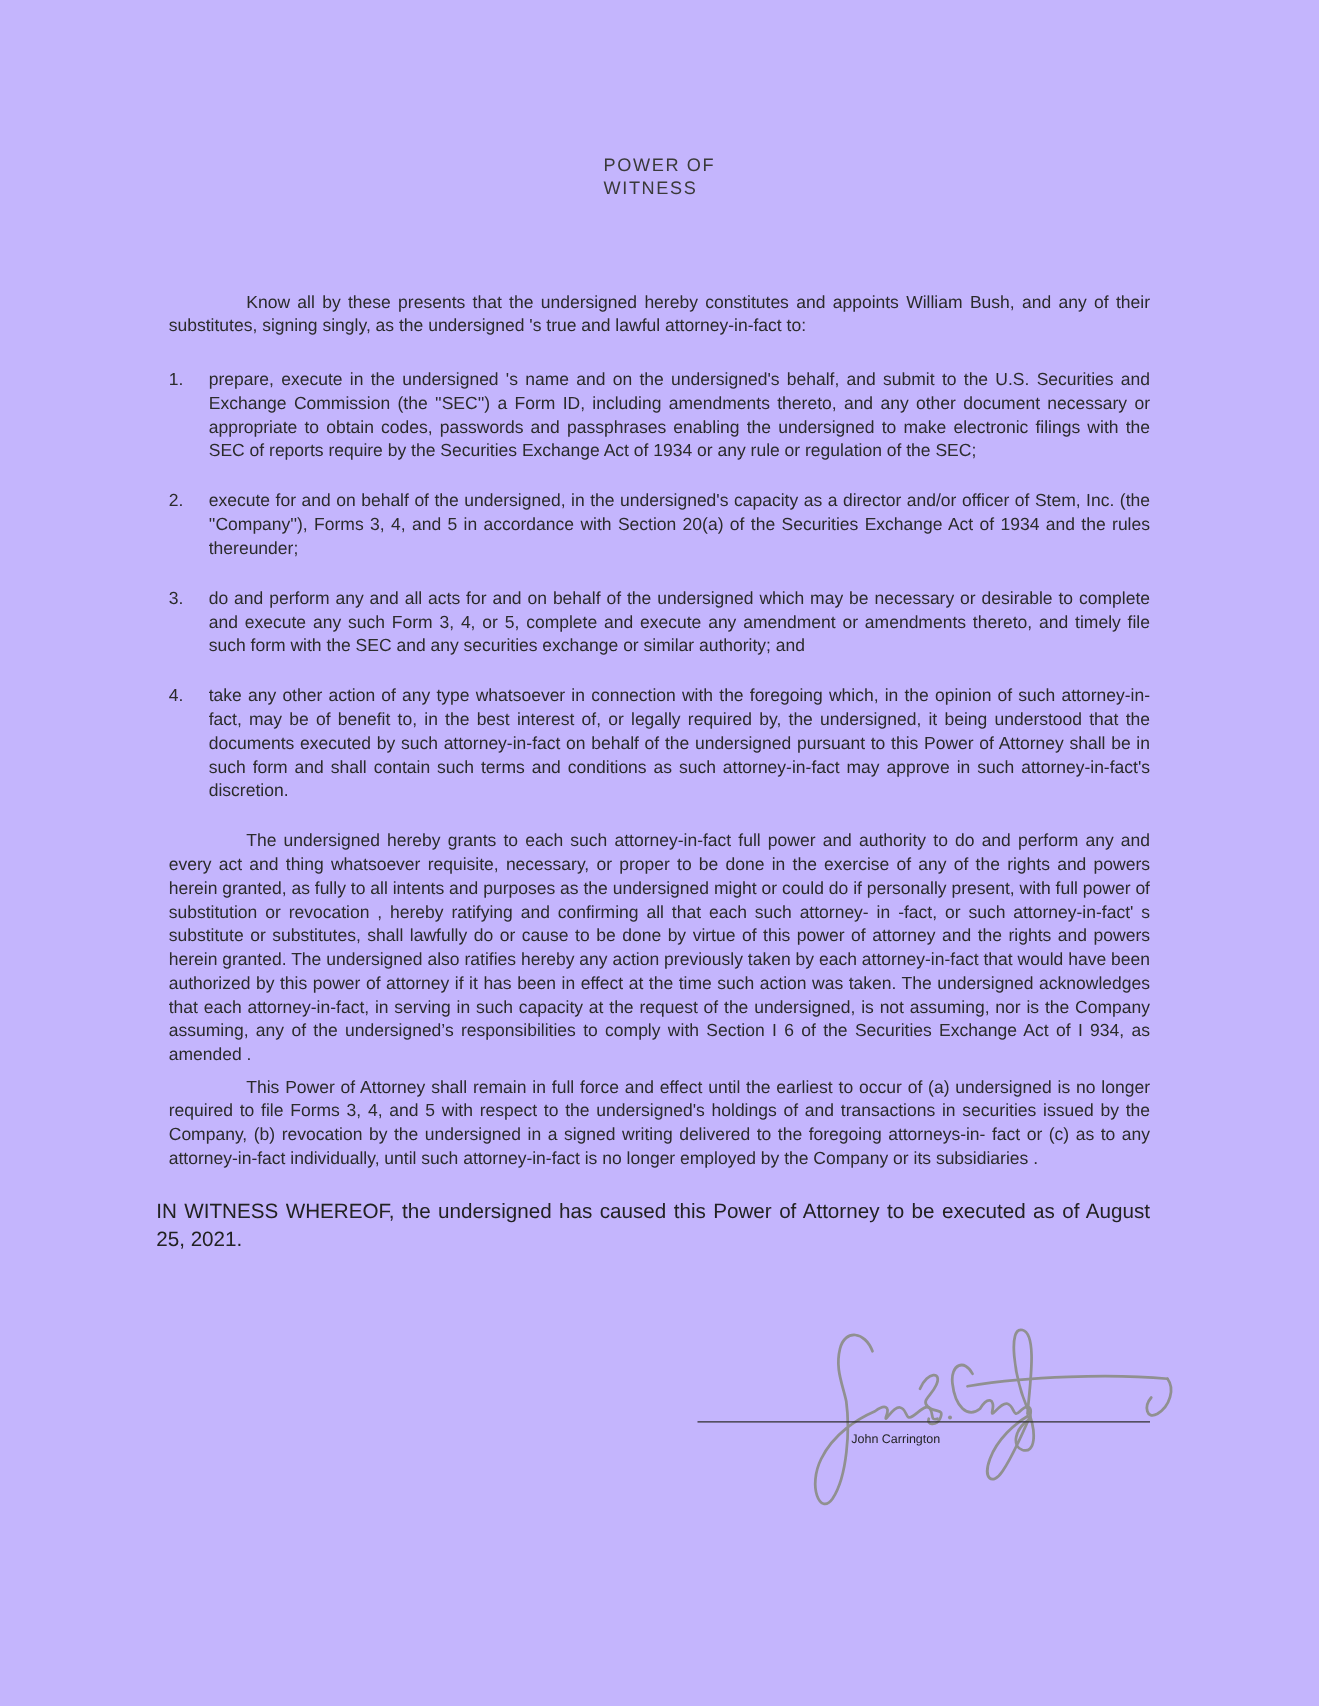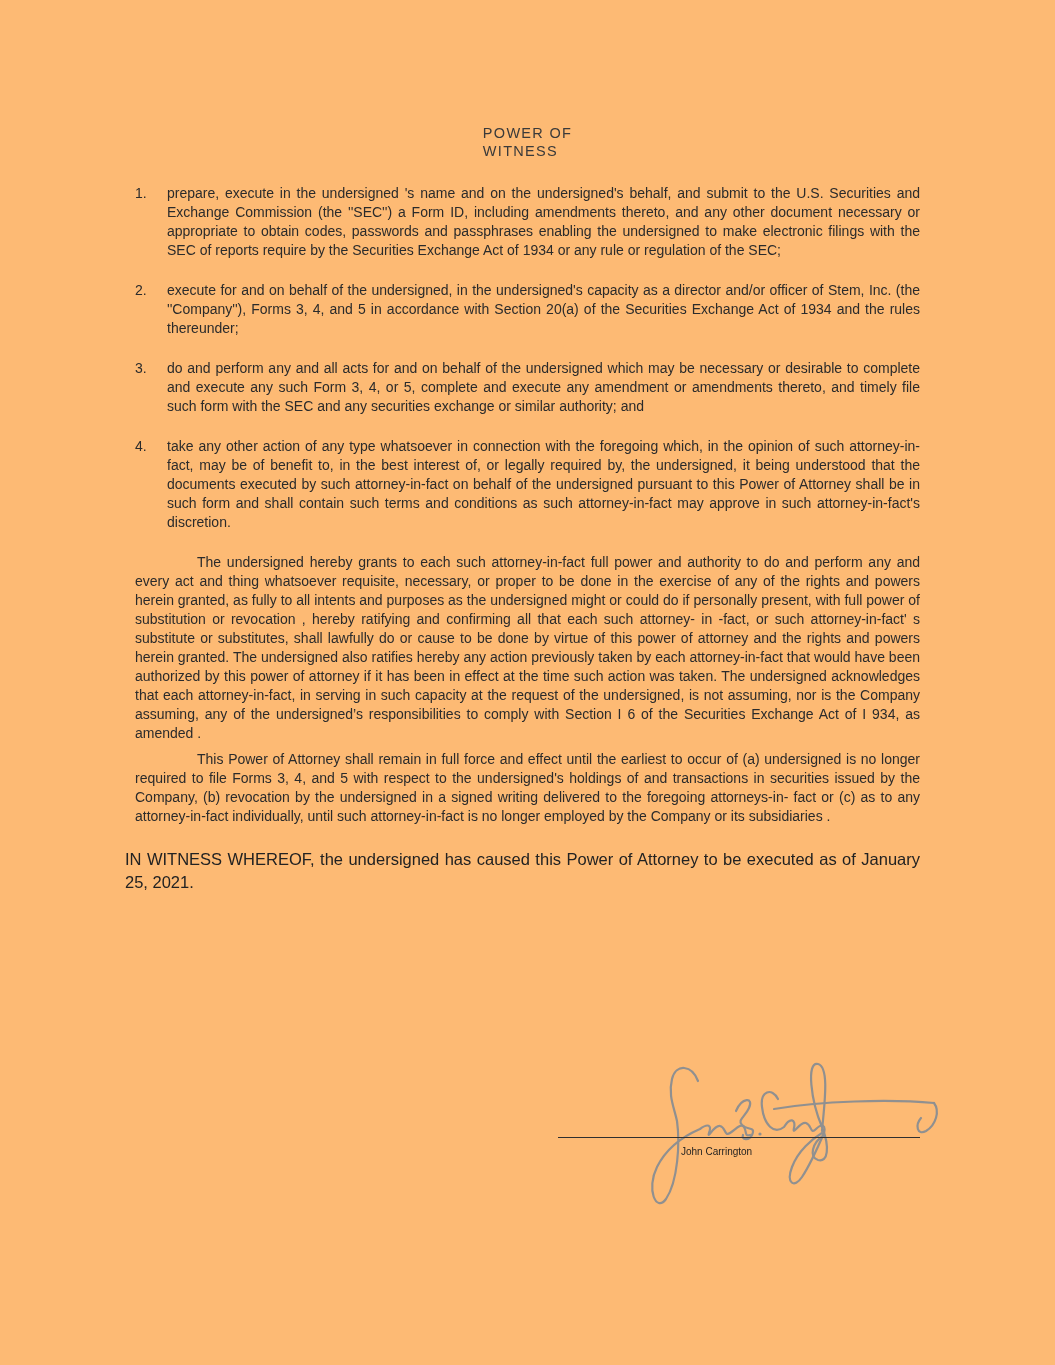--- a/index.html
+++ b/index.html
@@ -1,20 +1,20 @@
 <!DOCTYPE html>
 <html><head>
 <meta charset="utf-8">
 <style>
   html, body { margin: 0; padding: 0; background: #e8e8e8; }
   .page {
     position: relative;
     width: 1055px;
     height: 1365px;
-    background: #fdba74;
+    background: #c4b5fd;
     margin: 0 auto;
     font-family: "Liberation Sans", "DejaVu Sans", sans-serif;
     color: #2b2b2b;
     overflow: hidden;
   }
   .content {
     position: absolute;
     left: 135px;
     top: 0;
     width: 785px;
@@ -97,20 +97,21 @@
 <div class="page">
   <div class="content">
 
     <div class="title-wrap">
       <div class="title-inner">
         <div>POWER OF</div>
         <div>WITNESS</div>
       </div>
     </div>
 
+    <p class="para p-intro">Know all by these presents that the undersigned hereby constitutes and appoints William Bush, and any of their substitutes, signing singly, as the undersigned 's true and lawful attorney-in-fact to:</p>
 
     <ol class="poa-list">
       <li class="poa-item">
         <span class="item-num">1.</span>
         <span class="item-text">prepare, execute in the undersigned 's name and on the undersigned's behalf, and submit to the U.S. Securities and Exchange Commission (the ''SEC'') a Form ID, including amendments thereto, and any other document necessary or appropriate to obtain codes, passwords and passphrases enabling the undersigned to make electronic filings with the SEC of reports require by the Securities Exchange Act of 1934 or any rule or regulation of the SEC;</span>
       </li>
       <li class="poa-item">
         <span class="item-num">2.</span>
         <span class="item-text">execute for and on behalf of the undersigned, in the undersigned's capacity as a director and/or officer of Stem, Inc. (the ''Company''), Forms 3, 4, and 5 in accordance with Section 20(a) of the Securities Exchange Act of 1934 and the rules thereunder;</span>
       </li>
@@ -121,21 +122,21 @@
       <li class="poa-item">
         <span class="item-num">4.</span>
         <span class="item-text">take any other action of any type whatsoever in connection with the foregoing which, in the opinion of such attorney-in-fact, may be of benefit to, in the best interest of, or legally required by, the undersigned, it being understood that the documents executed by such attorney-in-fact on behalf of the undersigned pursuant to this Power of Attorney shall be in such form and shall contain such terms and conditions as such attorney-in-fact may approve in such attorney-in-fact's discretion.</span>
       </li>
     </ol>
 
     <p class="para p-grant">The undersigned hereby grants to each such attorney-in-fact full power and authority to do and perform any and every act and thing whatsoever requisite, necessary, or proper to be done in the exercise of any of the rights and powers herein granted, as fully to all intents and purposes as the undersigned might or could do if personally present, with full power of substitution or revocation , hereby ratifying and confirming all that each such attorney- in -fact, or such attorney-in-fact' s substitute or substitutes, shall lawfully do or cause to be done by virtue of this power of attorney and the rights and powers herein granted. The undersigned also ratifies hereby any action previously taken by each attorney-in-fact that would have been authorized by this power of attorney if it has been in effect at the time such action was taken. The undersigned acknowledges that each attorney-in-fact, in serving in such capacity at the request of the undersigned, is not assuming, nor is the Company assuming, any of the undersigned’s responsibilities to comply with Section I 6 of the Securities Exchange Act of I 934, as amended .</p>
 
     <p class="para p-term">This Power of Attorney shall remain in full force and effect until the earliest to occur of (a) undersigned is no longer required to file Forms 3, 4, and 5 with respect to the undersigned's holdings of and transactions in securities issued by the Company, (b) revocation by the undersigned in a signed writing delivered to the foregoing attorneys-in- fact or (c) as to any attorney-in-fact individually, until such attorney-in-fact is no longer employed by the Company or its subsidiaries .</p>
 
-    <p class="para p-witness">IN WITNESS WHEREOF, the undersigned has caused this Power of Attorney to be executed as of January 25, 2021.</p>
+    <p class="para p-witness">IN WITNESS WHEREOF, the undersigned has caused this Power of Attorney to be executed as of August 25, 2021.</p>
 
   </div>
 
   <svg class="sig-svg" viewBox="0 0 380 160" xmlns="http://www.w3.org/2000/svg" fill="none" stroke="#909090" stroke-width="2.2" stroke-linecap="round" stroke-linejoin="round">
 
     <path d="M 138,26
       C 132,10 116,8 112,24
       C 108,40 114,52 117,66
       C 120,88 118,126 106,144
       C 96,158 86,134 97,112

